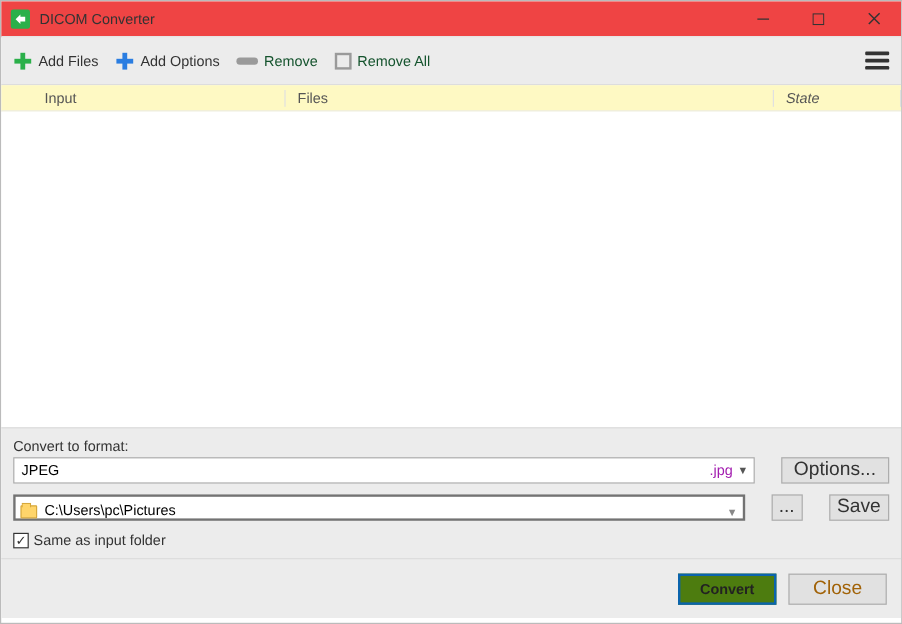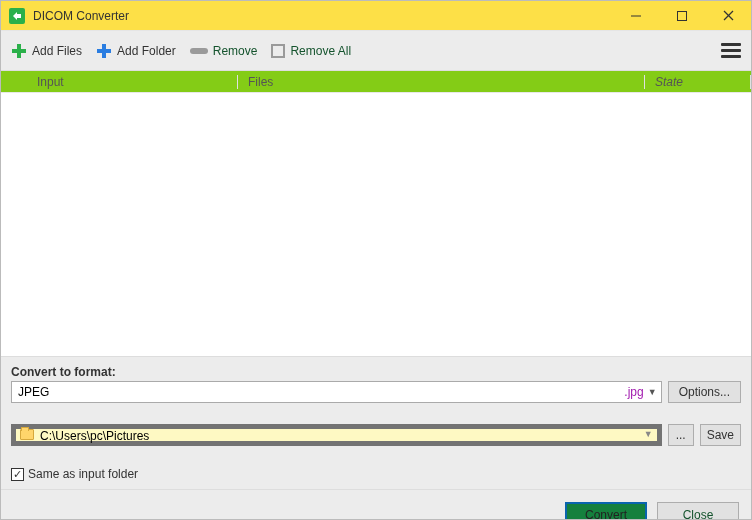--- a/index.html
+++ b/index.html
@@ -1,56 +1,56 @@
 <!DOCTYPE html>
 <html><head>
 <meta charset="utf-8">
 <style>
   * { box-sizing: border-box; margin: 0; padding: 0; font-family: "Segoe UI", Tahoma, sans-serif; }
   body { width: 752px; height: 520px; background: #fff; overflow: hidden; border: 1px solid #bbb; }
-  .titlebar { height: 30px; display: flex; align-items: center; padding-left: 8px; background: #fde047; border-bottom: 1px solid #e5e5e5; }
+  .titlebar { height: 30px; display: flex; align-items: center; padding-left: 8px; background: #ef4444; border-bottom: 1px solid #e5e5e5; }
   .titlebar .app-icon { width: 16px; height: 16px; background: #2bb04a; border-radius: 2px; display: flex; align-items: center; justify-content: center; margin-right: 8px; }
   .titlebar .app-icon svg { width: 10px; height: 10px; }
   .titlebar .title { font-size: 12px; color: #333; flex: 1; }
   .titlebar .winbtn { width: 46px; height: 30px; display: flex; align-items: center; justify-content: center; font-size: 10px; color: #333; }
   .titlebar .winbtn.close { font-size: 14px; }
   .toolbar { height: 40px; background: #ececec; display: flex; align-items: center; padding: 0 10px; border-bottom: 1px solid #ddd; }
   .tbtn { display: flex; align-items: center; gap: 5px; margin-right: 14px; font-size: 12px; color: #333; cursor: pointer; }
   .tbtn.disabled { color: #14532d; cursor: default; }
   .plus-icon { width: 16px; height: 16px; }
   .minus-icon { width: 18px; height: 6px; background: #9a9a9a; border-radius: 3px; }
   .square-outline { width: 14px; height: 14px; border: 2px solid #9a9a9a; }
   .spacer { flex: 1; }
   .hamburger { display: flex; flex-direction: column; gap: 3px; cursor: pointer; }
   .hamburger span { width: 20px; height: 3px; background: #333; border-radius: 1px; }
-  .colheader { height: 22px; display: flex; align-items: center; background: #84cc16; border-bottom: 1px solid #e8e8e8; font-size: 12px; color: #555; }
+  .colheader { height: 22px; display: flex; align-items: center; background: #fef9c3; border-bottom: 1px solid #e8e8e8; font-size: 12px; color: #555; }
   .colheader .col { padding-left: 36px; }
   .colheader .col.output { padding-left: 0; }
   .colheader .col.state { padding-left: 0; font-style: italic; }
   .divider { width: 1px; height: 14px; background: #e0e0e0; margin: 0; }
   .listarea { height: 263px; background: #fff; }
   .bottompanel { background: #ececec; padding: 8px 10px; border-top: 1px solid #ddd; }
-  .row { display: flex; align-items: center; gap: 6px; margin-bottom: 21px; }
-  .label { font-size: 12px; color: #333; margin-bottom: 2px; font-weight: bold; }
+  .row { display: flex; align-items: center; gap: 22px; margin-bottom: 9px; }
+  .label { font-size: 12px; color: #333; margin-bottom: 2px; }
   .select-wrap { flex: 1; height: 22px; background: #fff; border: 1px solid #aaa; display: flex; align-items: center; padding: 0 4px 0 6px; font-size: 12px; }
   .select-wrap .sel-left { flex: 1; }
   .select-wrap .sel-ext { color: #a21caf; margin-right: 4px; }
   .select-wrap .chev { font-size: 9px; color: #555; }
-  .btn { height: 22px; background: #e1e1e1; border: 1px solid #adadad; font-size: 12px; color: #333; padding: 0 10px; display: flex; align-items: center; justify-content: center; cursor: pointer; min-width: 60px; }
+  .btn { height: 22px; background: #e1e1e1; border: 1px solid #adadad; font-size: 16px; color: #333; padding: 0 10px; display: flex; align-items: center; justify-content: center; cursor: pointer; min-width: 60px; }
   .btn.small { min-width: 26px; padding: 0 4px; }
   .btn.open { min-width: 38px; padding: 0 6px; }
-  .folder-input { flex: 1; height: 22px; background: #fef9c3; border: 5px solid #737373; display: flex; align-items: flex-start; padding: 0 4px; font-size: 12px; gap: 6px; }
+  .folder-input { flex: 1; height: 22px; background: #ffffff; border: 2px solid #737373; display: flex; align-items: flex-end; padding: 0 4px; font-size: 12px; gap: 6px; }
   .folder-icon { width: 14px; height: 11px; background: #ffd56b; border: 1px solid #d6a83c; border-radius: 1px; position: relative; }
   .folder-icon::before { content: ""; position: absolute; top: -3px; left: 0; width: 6px; height: 3px; background: #ffd56b; border: 1px solid #d6a83c; border-bottom: none; border-radius: 1px 1px 0 0; }
   .folder-input .chev { margin-left: auto; font-size: 9px; color: #888; }
   .checkbox-row { display: flex; align-items: center; gap: 4px; font-size: 12px; color: #333; margin-top: 2px; }
   .checkbox { width: 13px; height: 13px; border: 1px solid #333; display: flex; align-items: center; justify-content: center; font-size: 11px; background: #fff; }
   .footer { height: 50px; background: #ececec; display: flex; align-items: center; justify-content: flex-end; padding: 0 12px; gap: 10px; border-top: 1px solid #ddd; }
-  .btn-main { height: 26px; min-width: 82px; background: #15803d; border: 2px solid #0a64ad; font-size: 12px; font-weight: 400; color: #222; display: flex; align-items: center; justify-content: center; cursor: pointer; }
-  .btn-normal { height: 26px; min-width: 82px; background: #e1e1e1; border: 1px solid #adadad; font-size: 12px; color: #14532d; display: flex; align-items: center; justify-content: center; cursor: pointer; }
+  .btn-main { height: 26px; min-width: 82px; background: #4d7c0f; border: 2px solid #0a64ad; font-size: 12px; font-weight: 700; color: #222; display: flex; align-items: center; justify-content: center; cursor: pointer; }
+  .btn-normal { height: 26px; min-width: 82px; background: #e1e1e1; border: 1px solid #adadad; font-size: 16px; color: #a16207; display: flex; align-items: center; justify-content: center; cursor: pointer; }
 </style>
 </head>
 <body>
 
 <div class="titlebar">
   <div class="app-icon">
     <svg viewBox="0 0 10 10">
         <path d="M1 5 L5 1 L5 3 L9 3 L9 7 L5 7 L5 9 Z" fill="#fff"></path>
       </svg>
   </div>
@@ -79,21 +79,21 @@
       <rect x="6" y="1" width="4" height="14" fill="#2bb04a"></rect>
         <rect x="1" y="6" width="14" height="4" fill="#2bb04a"></rect>
     </svg>
     <span>Add Files</span>
   </div>
   <div class="tbtn">
     <svg class="plus-icon" viewBox="0 0 16 16">
       <rect x="6" y="1" width="4" height="14" fill="#2a7de1"></rect>
         <rect x="1" y="6" width="14" height="4" fill="#2a7de1"></rect>
     </svg>
-    <span>Add Folder</span>
+    <span>Add Options</span>
   </div>
   <div class="tbtn disabled">
     <div class="minus-icon"></div>
     <span>Remove</span>
   </div>
   <div class="tbtn disabled">
     <div class="square-outline"></div>
     <span>Remove All</span>
   </div>
   <div class="spacer"></div>

